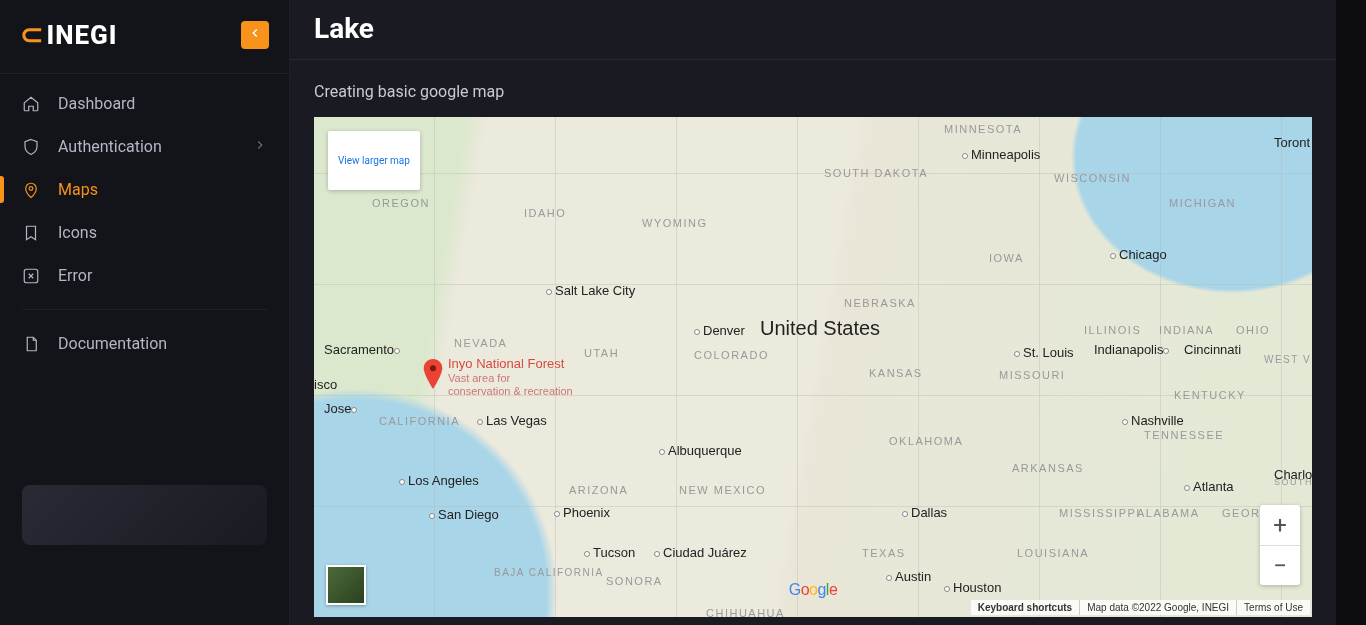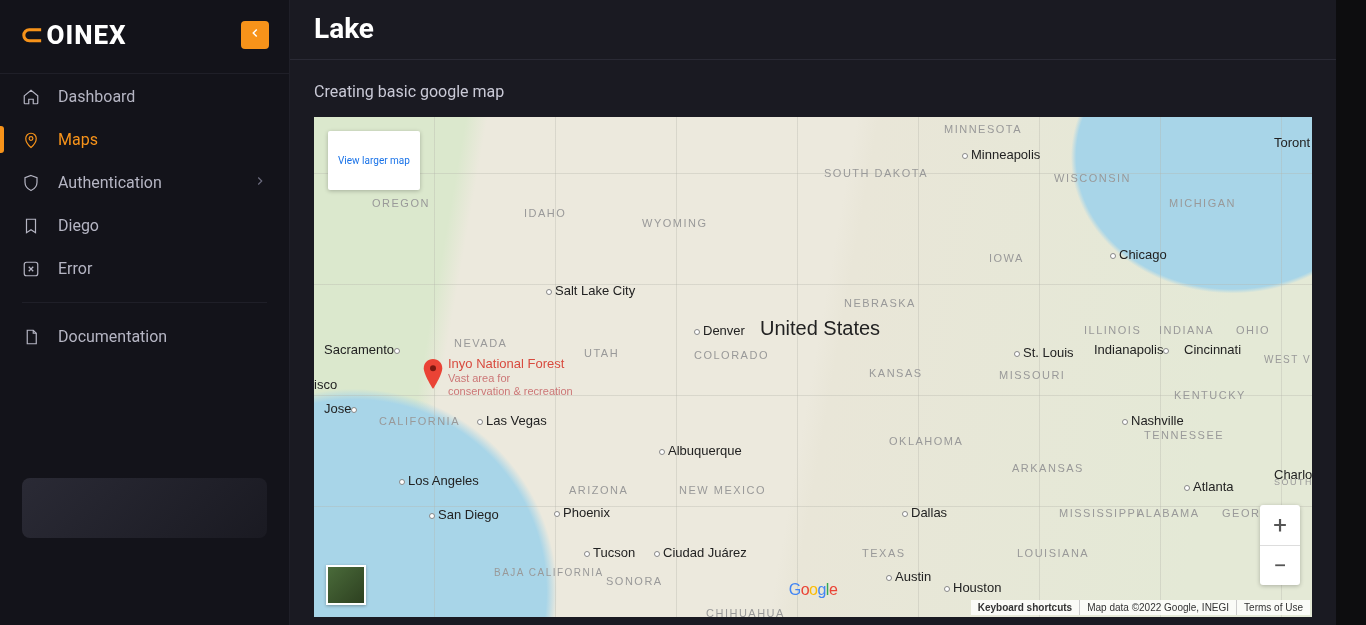--- a/index.html
+++ b/index.html
@@ -44,21 +44,21 @@
       height: 28px;
       background: #f7931a;
       border-radius: 4px;
       display: flex;
       align-items: center;
       justify-content: center;
       color: #fff;
       cursor: pointer;
     }
     .nav {
-      padding-top: 1px;
+      padding-top: 8px;
       border-top: 1px solid #1f1f28;
     }
     .nav-item {
       display: flex;
       align-items: center;
       gap: 18px;
       padding: 12px 22px;
       color: #b5b5c3;
       font-size: 16px;
       cursor: pointer;
@@ -275,69 +275,69 @@
       background: #0d0d0f;
     }
   </style>
 </head>
 <body>
 
 <div class="sidebar">
   <div class="logo-row">
     <div class="logo">
       <span class="c-icon">⊂</span>
-      <span>OINEX</span>
+      <span>INEGI</span>
     </div>
     <div class="collapse-btn">
       <span class="icon">
         <svg width="14" height="14" viewBox="0 0 24 24" fill="none" stroke="currentColor" stroke-width="2.5">
             <path d="M15 18l-6-6 6-6"></path>
           </svg>
       </span>
     </div>
   </div>
 
   <div class="nav">
     <div class="nav-item">
       <span class="icon">
         <svg width="18" height="18" viewBox="0 0 24 24" fill="none" stroke="currentColor" stroke-width="1.6">
             <path d="M3 10.5L12 3l9 7.5V20a1 1 0 0 1-1 1h-5v-6h-6v6H4a1 1 0 0 1-1-1z"></path>
           </svg>
       </span>
       <span>Dashboard</span>
-    </div>
-    <div class="nav-item active">
-      <span class="icon">
-        <svg width="18" height="18" viewBox="0 0 24 24" fill="none" stroke="currentColor" stroke-width="1.6">
-            <path d="M12 22s7-6 7-12a7 7 0 1 0-14 0c0 6 7 12 7 12z"></path>
-            <circle cx="12" cy="10" r="2.5"></circle>
-          </svg>
-      </span>
-      <span>Maps</span>
     </div>
     <div class="nav-item">
       <span class="icon">
         <svg width="18" height="18" viewBox="0 0 24 24" fill="none" stroke="currentColor" stroke-width="1.6">
             <path d="M12 2l8 3v6c0 5-3.5 9-8 11-4.5-2-8-6-8-11V5z"></path>
           </svg>
       </span>
       <span>Authentication</span>
       <span class="chev">
         <svg width="14" height="14" viewBox="0 0 24 24" fill="none" stroke="currentColor" stroke-width="2">
             <path d="M9 18l6-6-6-6"></path>
           </svg>
       </span>
     </div>
+    <div class="nav-item active">
+      <span class="icon">
+        <svg width="18" height="18" viewBox="0 0 24 24" fill="none" stroke="currentColor" stroke-width="1.6">
+            <path d="M12 22s7-6 7-12a7 7 0 1 0-14 0c0 6 7 12 7 12z"></path>
+            <circle cx="12" cy="10" r="2.5"></circle>
+          </svg>
+      </span>
+      <span>Maps</span>
+    </div>
     <div class="nav-item">
       <span class="icon">
         <svg width="18" height="18" viewBox="0 0 24 24" fill="none" stroke="currentColor" stroke-width="1.6">
             <path d="M6 3h12v18l-6-4-6 4z"></path>
           </svg>
       </span>
-      <span>Diego</span>
+      <span>Icons</span>
     </div>
     <div class="nav-item">
       <span class="icon">
         <svg width="18" height="18" viewBox="0 0 24 24" fill="none" stroke="currentColor" stroke-width="1.6">
             <rect x="3" y="3" width="18" height="18" rx="3"></rect>
             <path d="M9 9l6 6M15 9l-6 6"></path>
           </svg>
       </span>
       <span>Error</span>
     </div>

